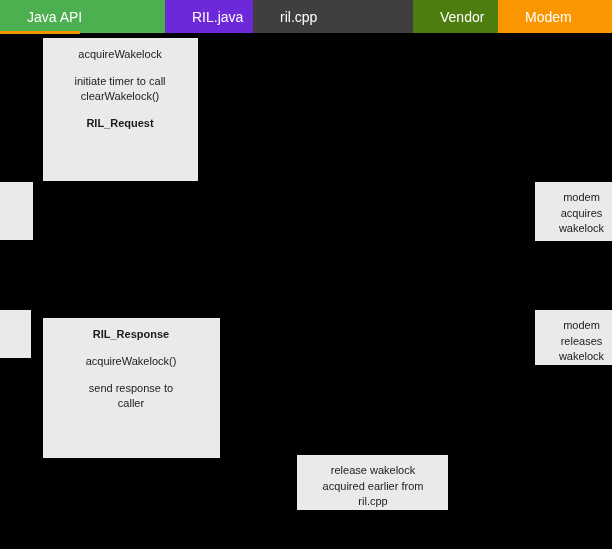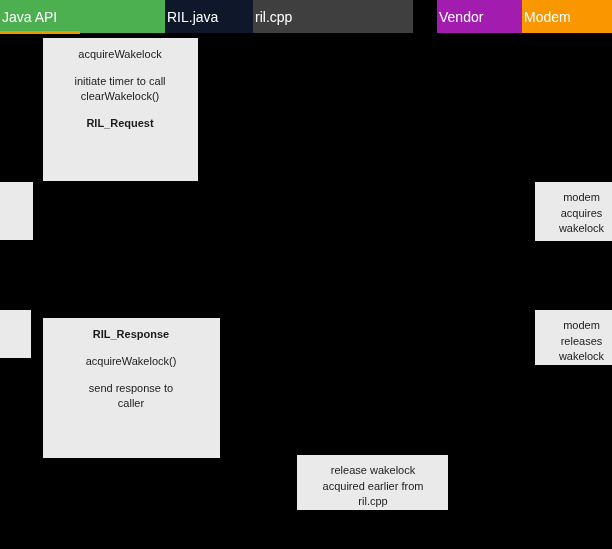--- a/index.html
+++ b/index.html
@@ -31,21 +31,21 @@
     width: 612px;
     height: 33px;
     display: flex;
     align-items: stretch;
   }
   .lane {
     height: 33px;
     display: flex;
     align-items: center;
     box-sizing: border-box;
-    padding-left: 2px;
+    padding-left: 27px;
     color: #ffffff;
     font-size: 14px;
     line-height: 16px;
     white-space: nowrap;
     overflow: hidden;
   }
   .lane-underline {
     position: absolute;
     left: 0;
     top: 31px;
@@ -97,27 +97,27 @@
 </style>
 </head>
 <body>
 
 <div id="diagram" style="background: rgb(0, 0, 0);">
 
   <div class="lane-bar">
     <div class="lane" id="lane-java-api" style="background: rgb(76, 175, 80); color: rgb(255, 255, 255); width: 165px; flex: 0 0 165px;">
       <span>Java API</span>
     </div>
-    <div class="lane" id="lane-ril-java" style="background: #0f172a; color: rgb(255, 255, 255); width: 88px; flex: 0 0 88px;">
+    <div class="lane" id="lane-ril-java" style="background: #6d28d9; color: rgb(255, 255, 255); width: 88px; flex: 0 0 88px;">
       <span>RIL.java</span>
     </div>
     <div class="lane" id="lane-ril-cpp" style="background: rgb(63, 63, 63); color: rgb(255, 255, 255); width: 160px; flex: 0 0 160px;">
       <span>ril.cpp</span>
     </div>
-    <div class="lane" id="lane-vendor" style="background: #a21caf; color: rgb(255, 255, 255); width: 85px; flex: 0 0 85px; margin-left: 24px;">
+    <div class="lane" id="lane-vendor" style="background: #4d7c0f; color: rgb(255, 255, 255); width: 85px; flex: 0 0 85px;">
       <span>Vendor</span>
     </div>
     <div class="lane" id="lane-modem" style="background: rgb(250, 150, 0); color: rgb(255, 255, 255); width: 114px; flex: 0 0 114px;">
       <span>Modem</span>
     </div>
   </div>
   <div class="lane-underline" style="background: rgb(242, 148, 0);"></div>
 
   <div class="note" id="note-ril-request" style="background: rgb(234, 234, 234); color: rgb(27, 27, 27);">
     <div class="note-inner">

